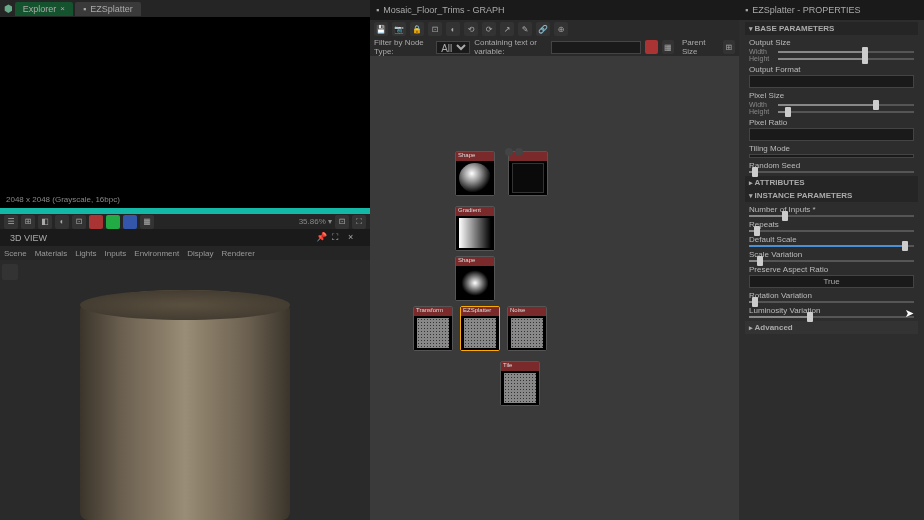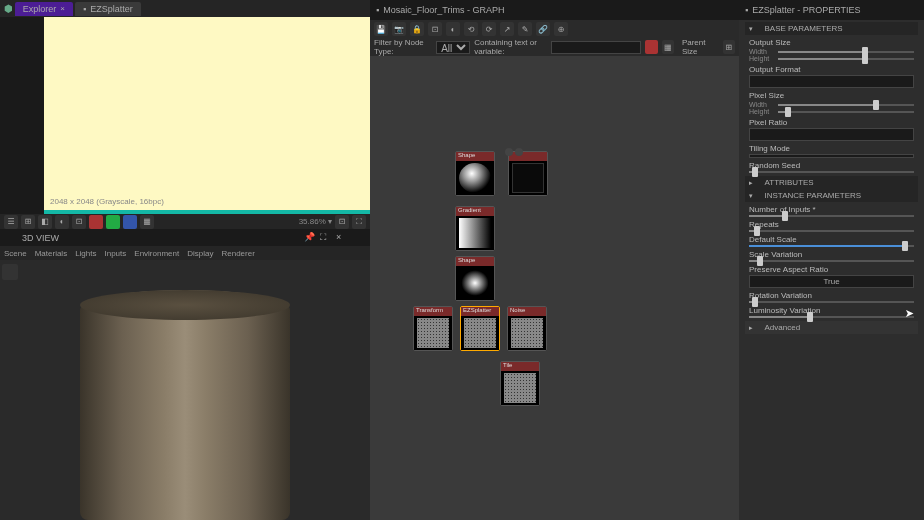--- a/index.html
+++ b/index.html
@@ -4,37 +4,37 @@
 <style>
 * { margin: 0; padding: 0; box-sizing: border-box; font-family: Arial, sans-serif; }
 body { background: #2b2b2b; color: #aaa; font-size: 10px; width: 924px; height: 520px; overflow: hidden; position: relative; }
 .app { display: flex; height: 100%; }
 .left-col { width: 370px; display: flex; flex-direction: column; background: #1a1a1a; }
 .mid-col { flex: 1; background: #3a3a3a; position: relative; }
 .right-col { width: 185px; background: #2d2d2d; display: flex; flex-direction: column; }
 
 
 .top-tabs { display: flex; background: #252525; height: 20px; align-items: center; padding: 0 4px; gap: 2px; }
-.tab { padding: 2px 8px; background: #4c1d95; border-radius: 2px 2px 0 0; font-size: 9px; display: flex; align-items: center; gap: 4px; }
+.tab { padding: 2px 8px; background: #14532d; border-radius: 2px 2px 0 0; font-size: 9px; display: flex; align-items: center; gap: 4px; }
 .tab.active { background: #3a3a3a; }
 .tab-close { font-size: 8px; cursor: pointer; }
 
 
-.preview-panel { height: 230px; background: #fef9c3; position: relative; border-bottom: 4px solid #14b8a6; margin-left: 44px; }
+.preview-panel { height: 230px; background: #000000; position: relative; border-bottom: 6px solid #14b8a6; }
 .preview-info { position: absolute; bottom: 4px; left: 6px; font-size: 8px; color: #888; }
 .preview-toolbar { height: 18px; background: #252525; display: flex; align-items: center; padding: 0 4px; gap: 4px; justify-content: space-between; }
 .tool-group { display: flex; gap: 3px; align-items: center; }
 .tool-btn { width: 14px; height: 14px; background: #333; border-radius: 2px; display: flex; align-items: center; justify-content: center; font-size: 8px; cursor: pointer; }
 .tool-btn.g { background: #2a4; }
 .tool-btn.r { background: #a33; }
 .tool-btn.b { background: #35a; }
 .zoom-txt { font-size: 8px; color: #888; }
 
 
-.panel-header { background: #1a1a1a; height: 20px; display: flex; align-items: center; padding: 0 22px; font-size: 9px; justify-content: space-between; }
+.panel-header { background: #1a1a1a; height: 20px; display: flex; align-items: center; padding: 0 10px; font-size: 9px; justify-content: space-between; }
 .panel-header .hdr-icons { display: flex; gap: 4px; }
 .hdr-icon { width: 12px; height: 12px; cursor: pointer; font-size: 9px; }
 .view3d-menu { background: #252525; height: 16px; display: flex; align-items: center; padding: 0 4px; gap: 8px; font-size: 8px; }
 .menu-item { cursor: pointer; color: #999; }
 .view3d-body { flex: 1; background: #2a2a2a; position: relative; display: flex; align-items: center; justify-content: center; }
 .cylinder { width: 210px; height: 230px; background: linear-gradient(to right, #3a342a 0%, #6b6050 20%, #8a7d68 40%, #9a8d78 50%, #8a7d68 60%, #6b6050 80%, #3a342a 100%); border-radius: 105px 105px 8px 8px / 20px 20px 8px 8px; position: relative; margin-top: 30px; }
 .cyl-top { position: absolute; top: 0; left: 0; right: 0; height: 30px; background: radial-gradient(ellipse at center, #5a5040 0%, #3a342a 100%); border-radius: 50%; }
 .side-icons { position: absolute; left: 2px; top: 4px; display: flex; flex-direction: column; gap: 3px; }
 .side-icon { width: 16px; height: 16px; background: #333; border-radius: 2px; cursor: pointer; }
 
@@ -56,21 +56,21 @@
 .thumb-noise { background: #888; position: relative; overflow: hidden; }
 .thumb-noise::after { content: ''; position: absolute; inset: 0; background-image: radial-gradient(#333 1px, transparent 1px); background-size: 3px 3px; }
 .node.selected { border-color: #fa0; }
 .node-pins { position: absolute; left: -4px; top: -4px; display: flex; gap: 2px; }
 .pin-icon { width: 8px; height: 8px; background: #444; border-radius: 50%; font-size: 6px; }
 svg.wires { position: absolute; inset: 0; width: 100%; height: 100%; pointer-events: none; }
 
 
 .prop-header { background: #1a1a1a; height: 20px; display: flex; align-items: center; padding: 0 6px; font-size: 9px; gap: 4px; }
 .prop-body { flex: 1; overflow-y: auto; padding: 2px 6px; font-size: 8px; }
-.prop-section-hdr { background: #252525; padding: 2px 4px; font-size: 8px; font-weight: normal; cursor: pointer; display: flex; align-items: center; gap: 12px; }
+.prop-section-hdr { background: #252525; padding: 2px 4px; font-size: 8px; font-weight: bold; cursor: pointer; display: flex; align-items: center; gap: 2px; }
 .prop-row { margin: 3px 4px; }
 .prop-label { font-size: 8px; color: #bbb; margin-bottom: 1px; display: block; }
 .prop-sublabel { font-size: 7px; color: #888; display: inline-block; width: 26px; }
 .slider-row { display: flex; align-items: center; gap: 3px; }
 .slider { flex: 1; height: 2px; background: #555; position: relative; cursor: pointer; }
 .slider-fill { height: 100%; background: #888; }
 .slider-thumb { position: absolute; width: 6px; height: 10px; background: #ccc; top: -4px; border-radius: 1px; }
 .slider.blue .slider-fill { background: #4a8fd8; }
 .prop-value { background: #1a1a1a; border: 1px solid #444; padding: 1px 3px; font-size: 8px; width: 100%; color: #aaa; }
 .prop-value.center { text-align: center; }

